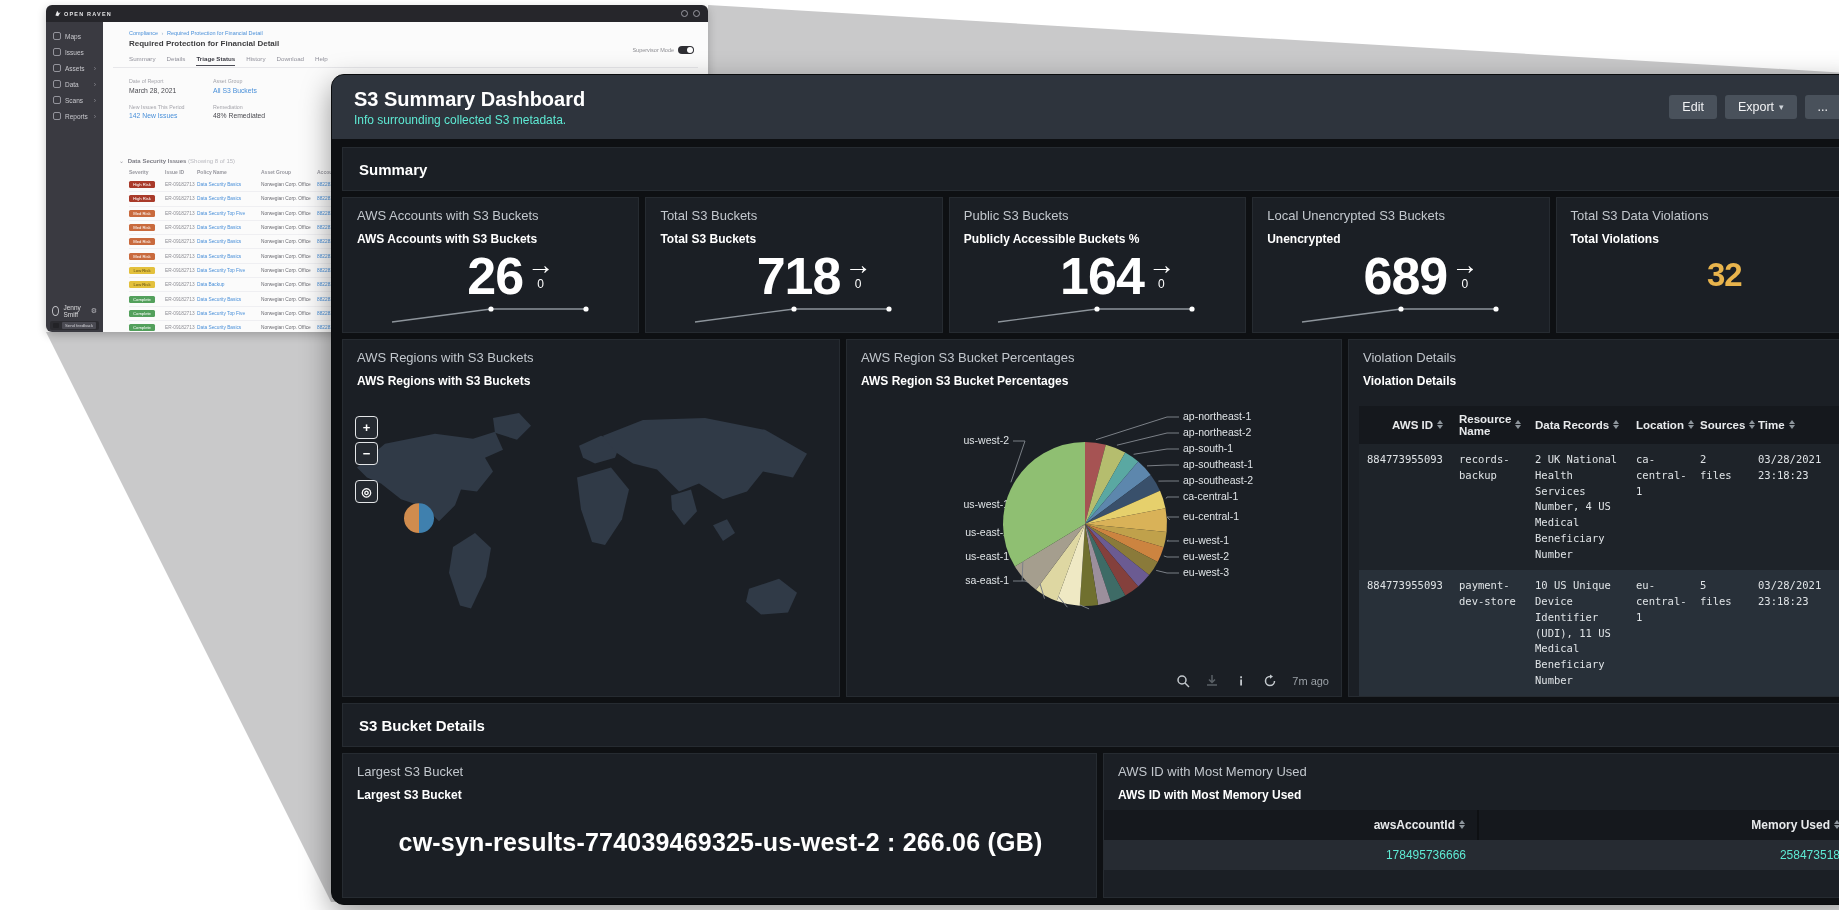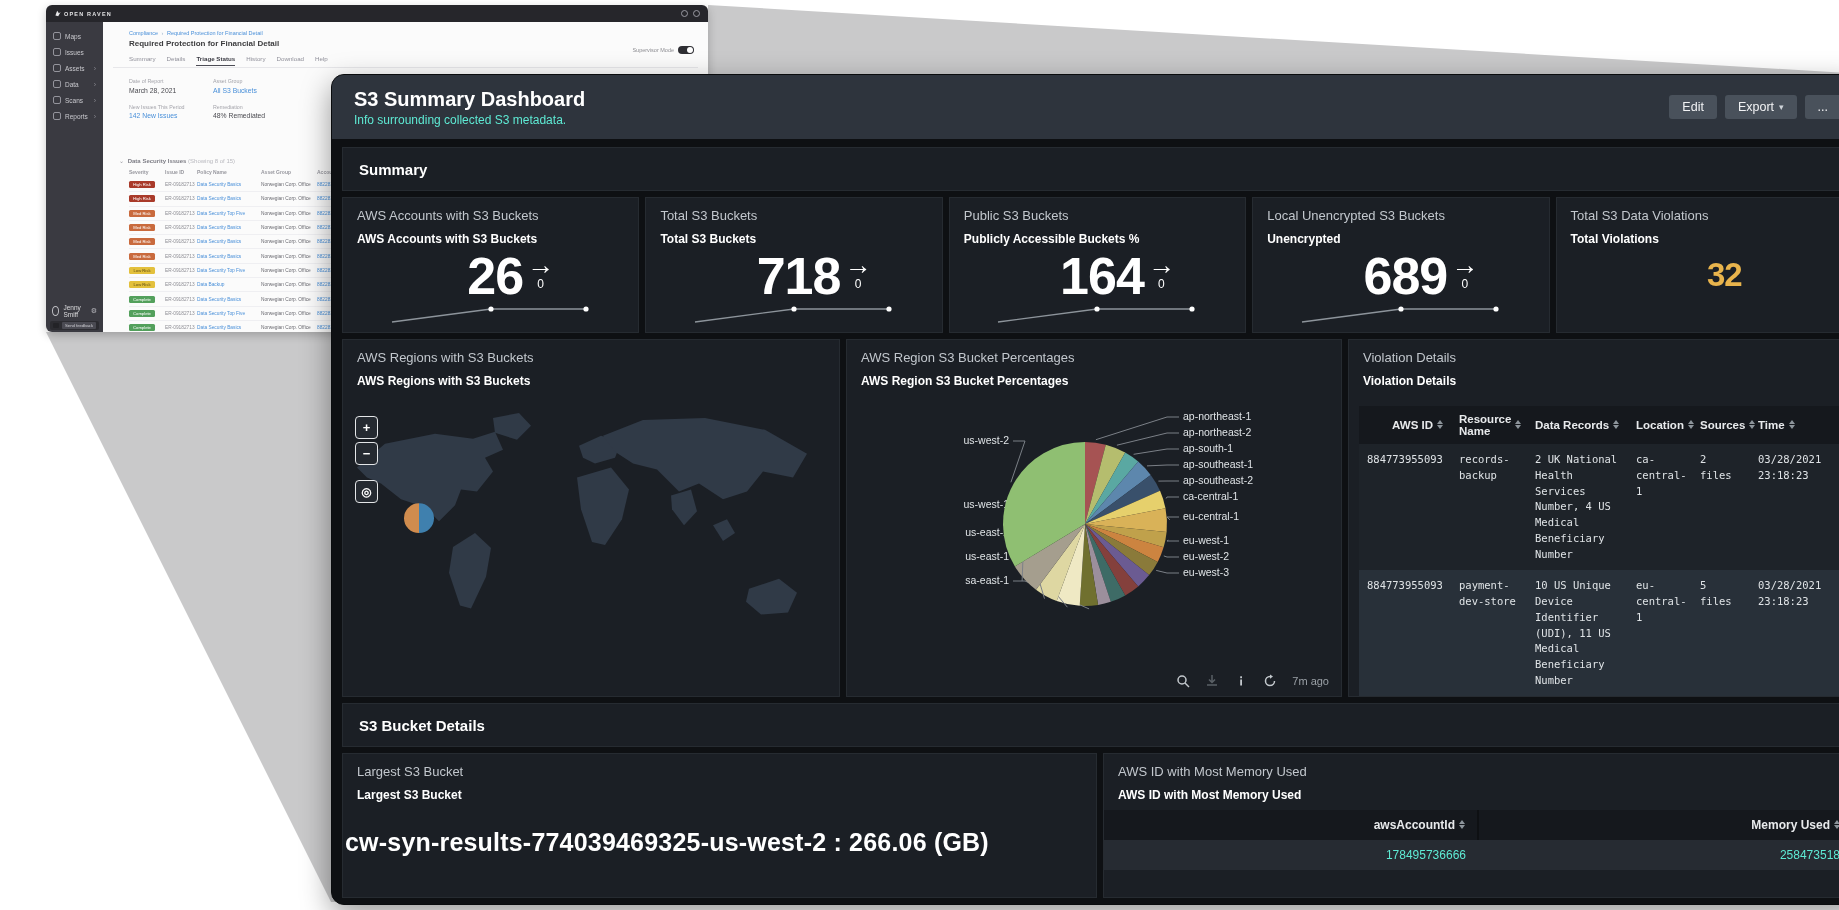--- a/index.html
+++ b/index.html
@@ -101,21 +101,21 @@
   .sort{display:inline-flex;flex-direction:column;gap:1px;margin-bottom:2px;}
   .sort i{display:block;width:0;height:0;border-left:3.5px solid transparent;border-right:3.5px solid transparent;}
   .sort .up{border-bottom:4px solid #8d949b;}
   .sort .dn{border-top:4px solid #8d949b;}
   .vt-row{display:grid;grid-template-columns:92px 76px 1fr 64px 58px 92px;color:#dfe3e6;font-size:10.5px;line-height:1.5;}
   .vt-row.odd{background:#1e2329;} .vt-row.even{background:#283039;}
   .vt-row div{padding:8px 8px;}
   .viol-scroll{position:absolute;right:2px;top:120px;width:6px;height:120px;background:#343a42;border-radius:3px;}
 
   .bottom-row{display:grid;grid-template-columns:755px 1fr;gap:6px;height:145px;}
-  .big-bucket{color:#fff;font-size:25px;font-weight:bold;padding:26px 0 0 2px;letter-spacing:.2px;}
+  .big-bucket{color:#fff;font-size:25px;font-weight:bold;padding:26px 0 0 2px;letter-spacing:.2px;text-align:center;}
   .mem-table{position:absolute;left:0;right:0;top:56px;}
   .mem-head{display:grid;grid-template-columns:1fr 1fr;gap:2px;background:#0e1013;}
   .mem-head div{background:#15181d;color:#e8eaec;font-size:12px;font-weight:bold;text-align:right;padding:8px 12px;display:flex;justify-content:flex-end;align-items:center;gap:4px;}
   .mem-row{display:grid;grid-template-columns:1fr 1fr;background:#262b32;color:#5eead4;font-size:12px;}
   .mem-row div{text-align:right;padding:8px 12px;}
 
   svg text{font-family:"Liberation Sans",sans-serif;}
 </style>
 </head>
 <body>

